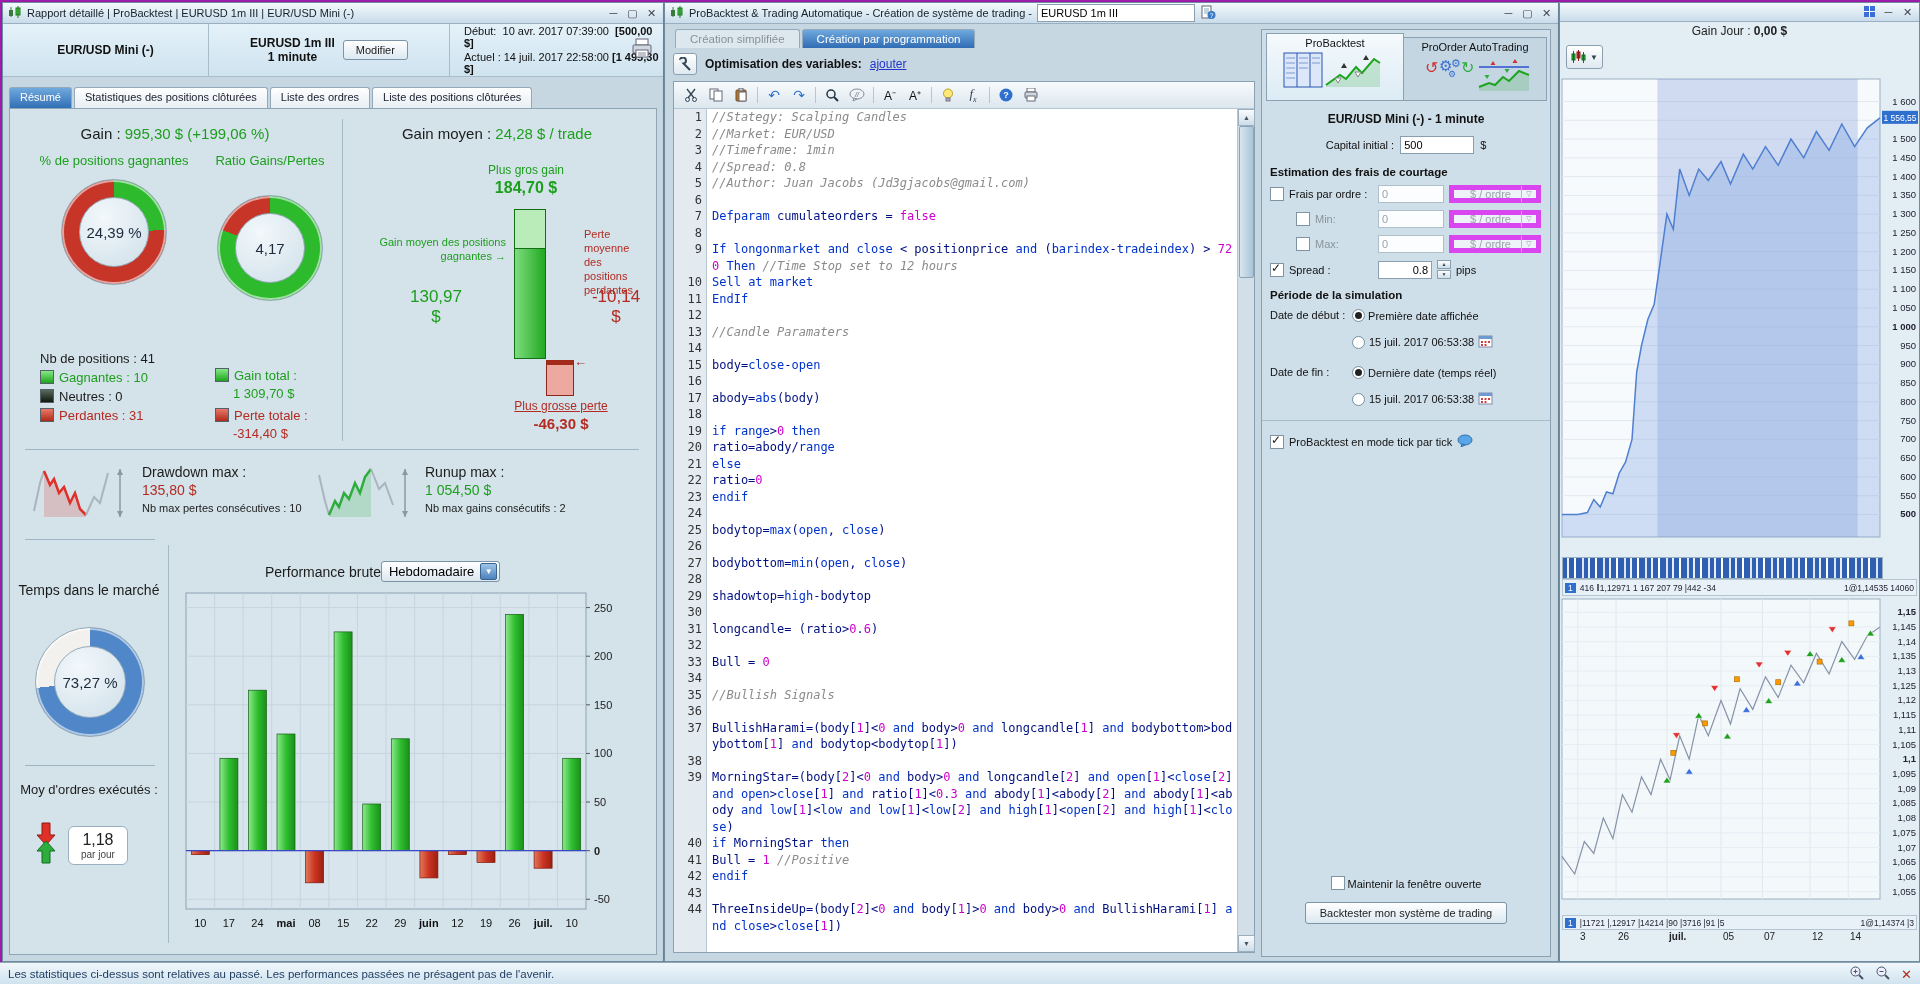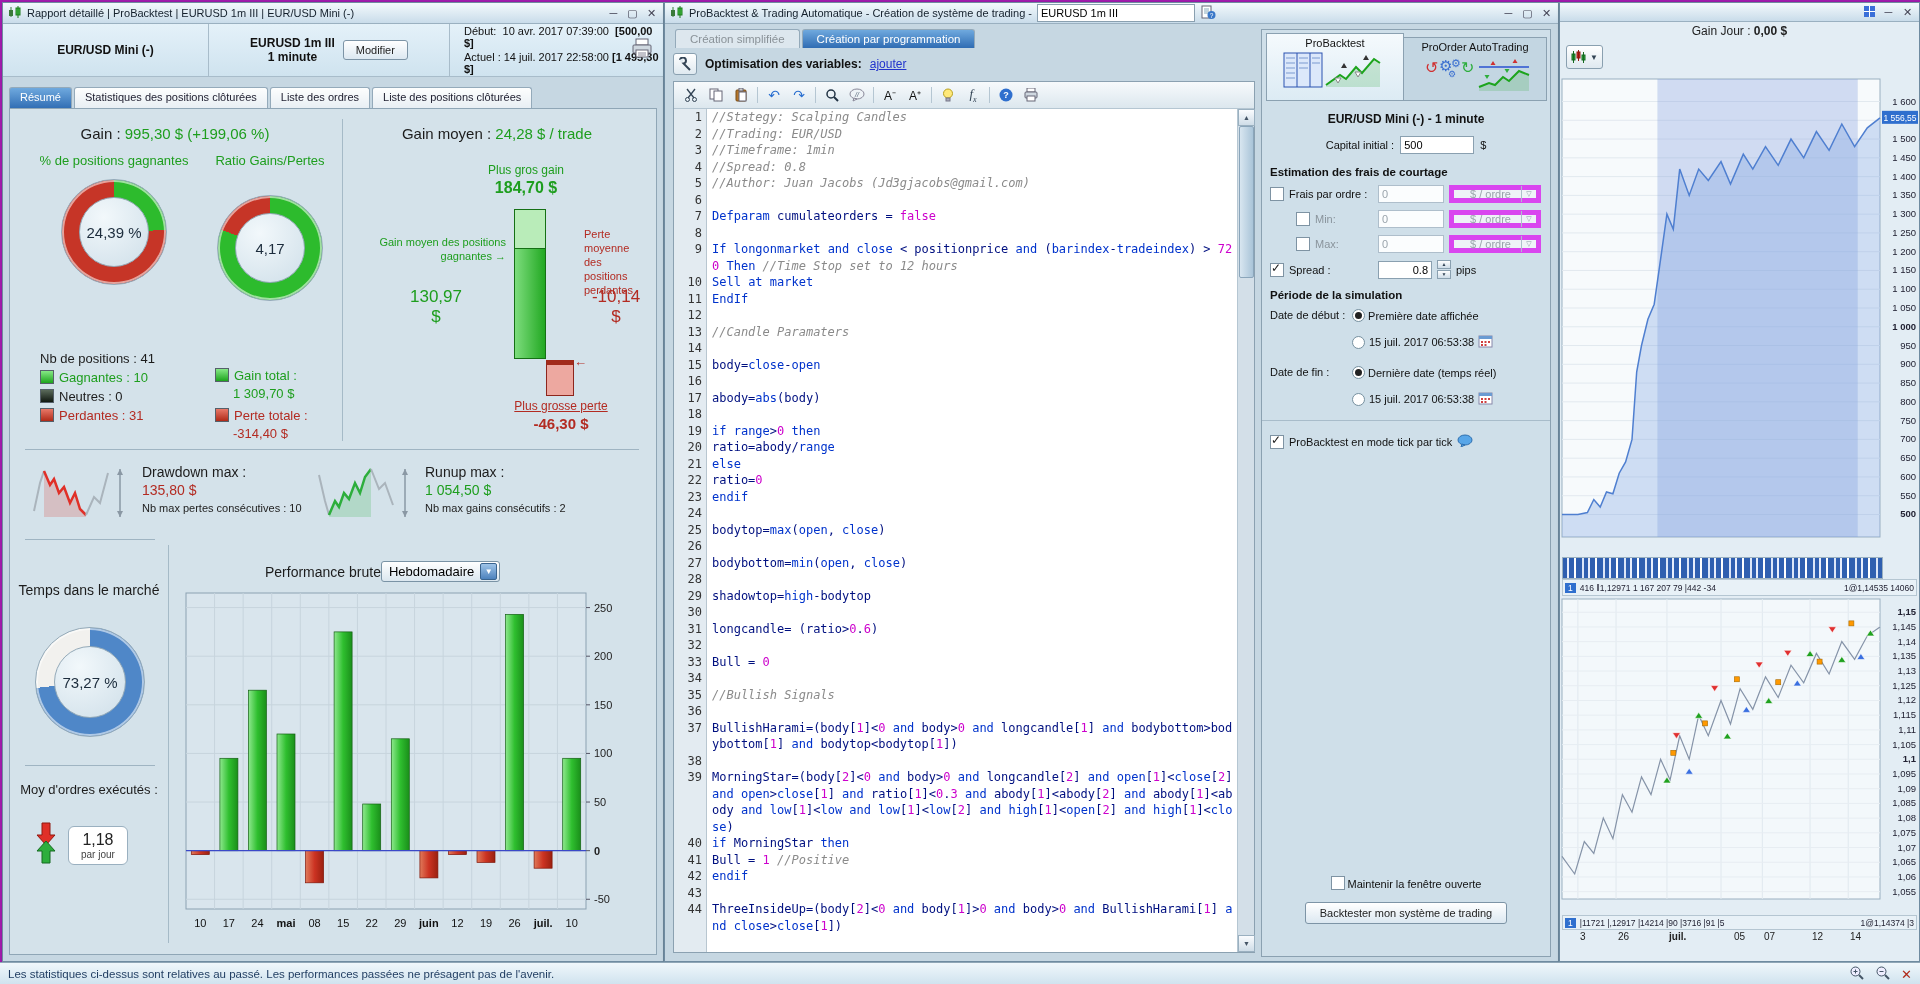--- a/index.html
+++ b/index.html
@@ -459,21 +459,21 @@
           </span>
         </div>
       <div class="gutterbg"></div>
       <div class="codewrap" id="codeArea">
           <div class="crow">
             <span class="lnum">1</span>
             <span class="ctext"><span class="com">//Stategy: Scalping Candles</span></span>
           </div>
           <div class="crow">
             <span class="lnum">2</span>
-            <span class="ctext"><span class="com">//Trading: EUR/USD</span></span>
+            <span class="ctext"><span class="com">//Market: EUR/USD</span></span>
           </div>
           <div class="crow">
             <span class="lnum">3</span>
             <span class="ctext"><span class="com">//Timeframe: 1min</span></span>
           </div>
           <div class="crow">
             <span class="lnum">4</span>
             <span class="ctext"><span class="com">//Spread: 0.8</span></span>
           </div>
           <div class="crow">
@@ -974,21 +974,21 @@
     <div class="inforow" style="top:912px;height:13px;">
       <span class="bluebadge">1</span>
       <span>|11721 |,12917 |14214 |90 |3716 |91 |5</span>
       <span style="flex:1;"></span>
       <span>1@1,14374 |3</span>
     </div>
     <div class="xtickrow" id="xTickRow">
         <span style="left:18px;">3</span>
         <span style="left:56px;">26</span>
         <span style="left:107px;font-weight:bold;">juil.</span>
-        <span style="left:172px;">05</span>
+        <span style="left:161px;">05</span>
         <span style="left:202px;">07</span>
         <span style="left:250px;">12</span>
         <span style="left:288px;">14</span>
       </div>
   </section>
 
   <div id="statusbar">
     <span>Les statistiques ci-dessus sont relatives au passé. Les performances passées ne présagent pas de l'avenir.</span>
     <span class="grow"></span>
     <span><svg width="16" height="16">

